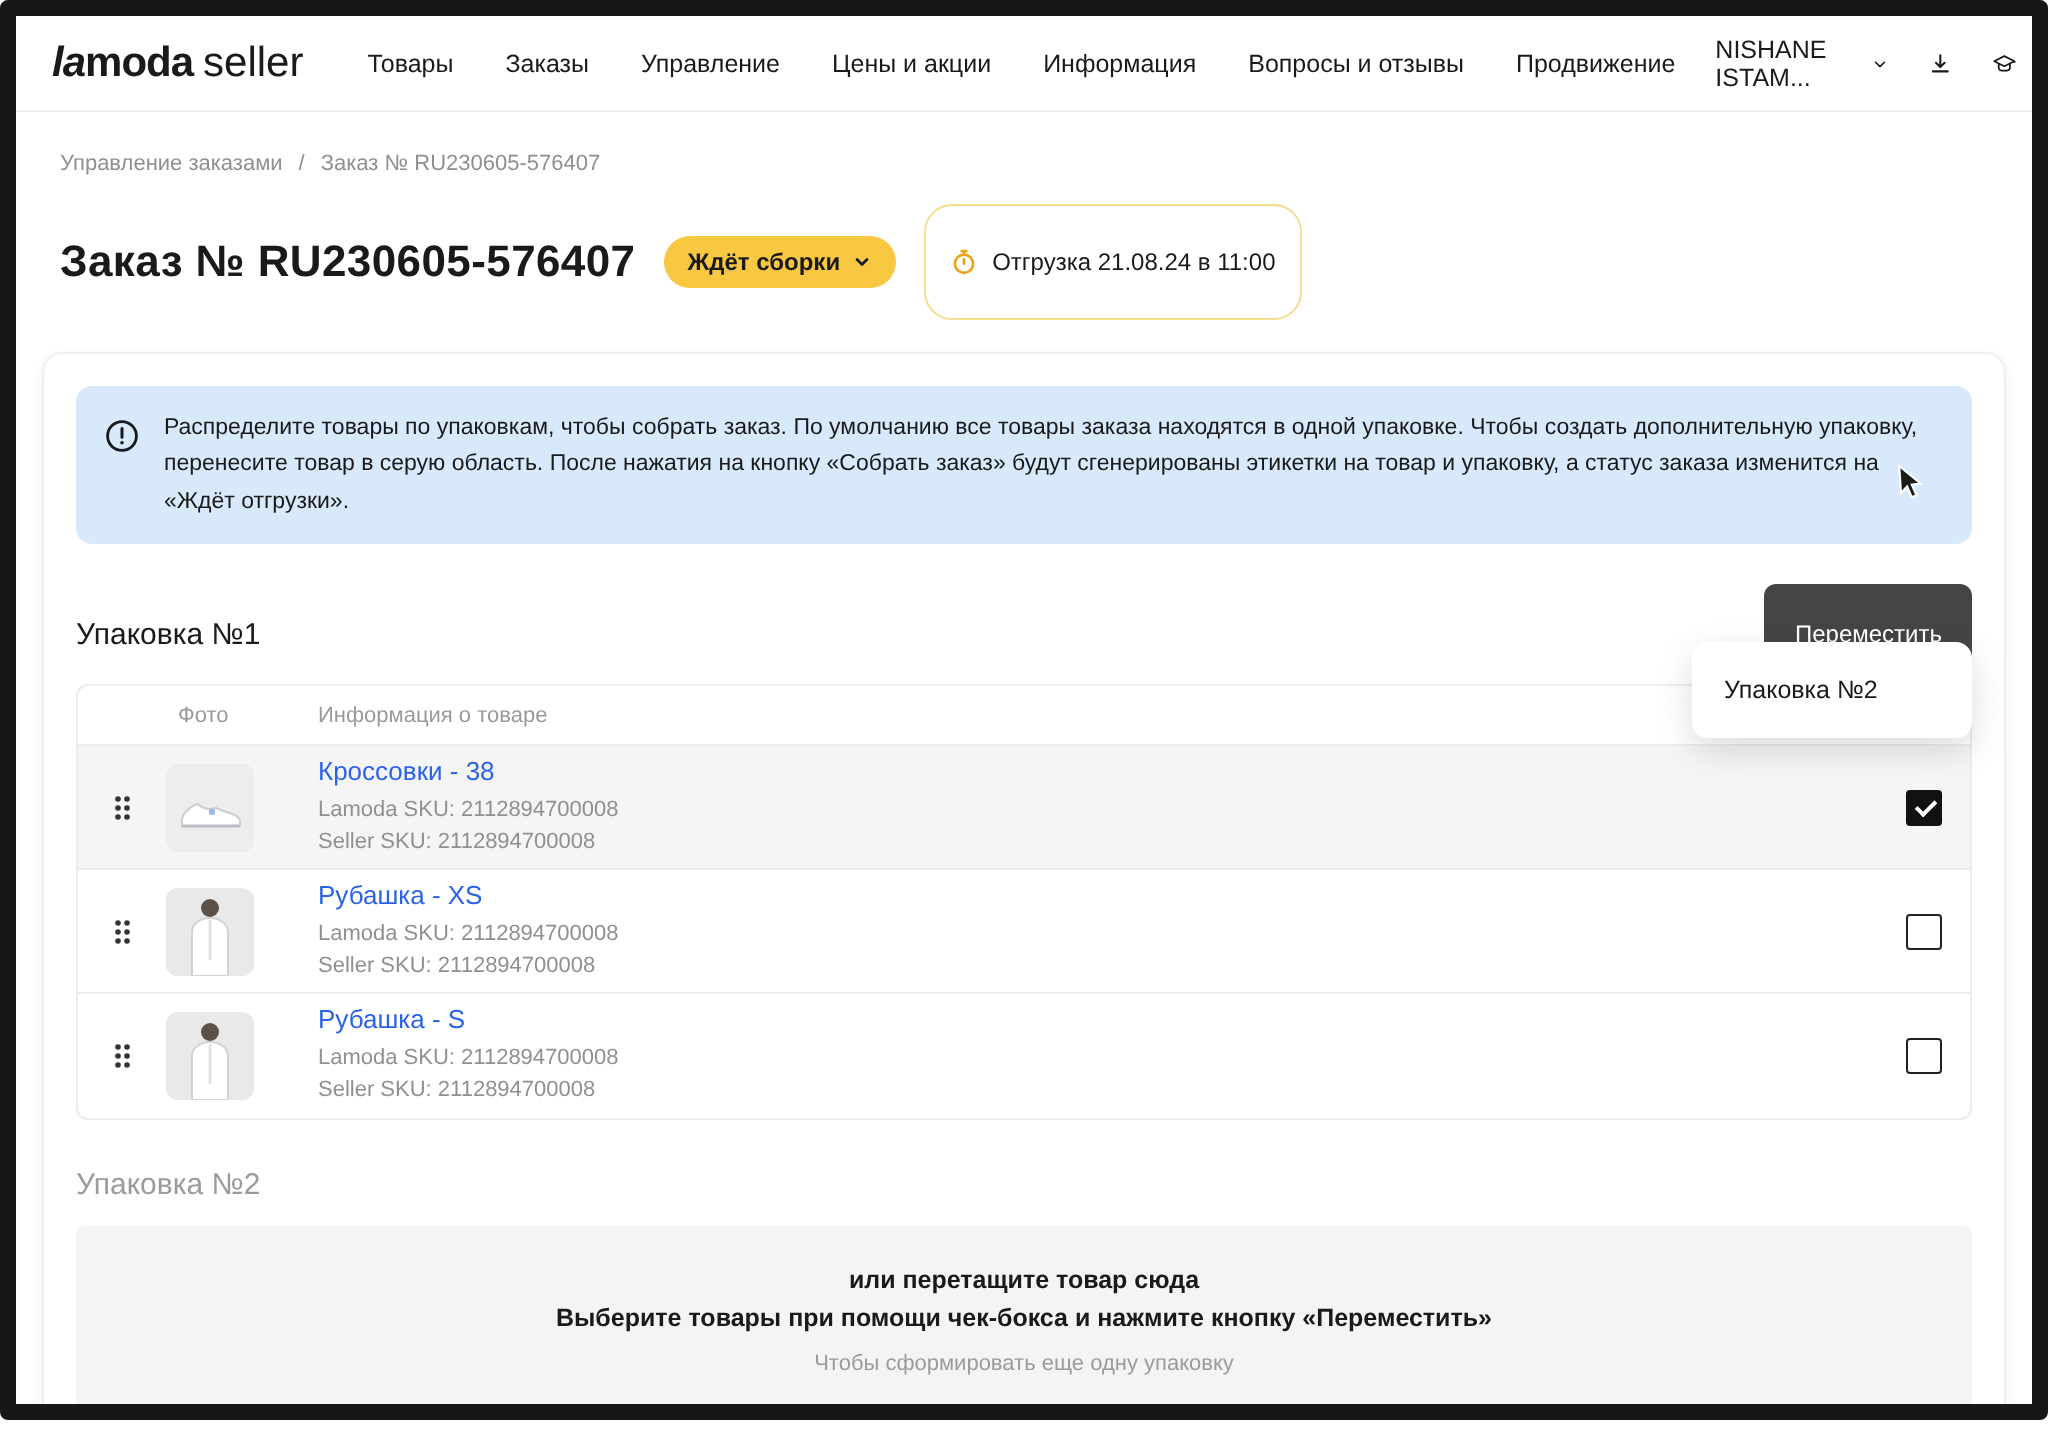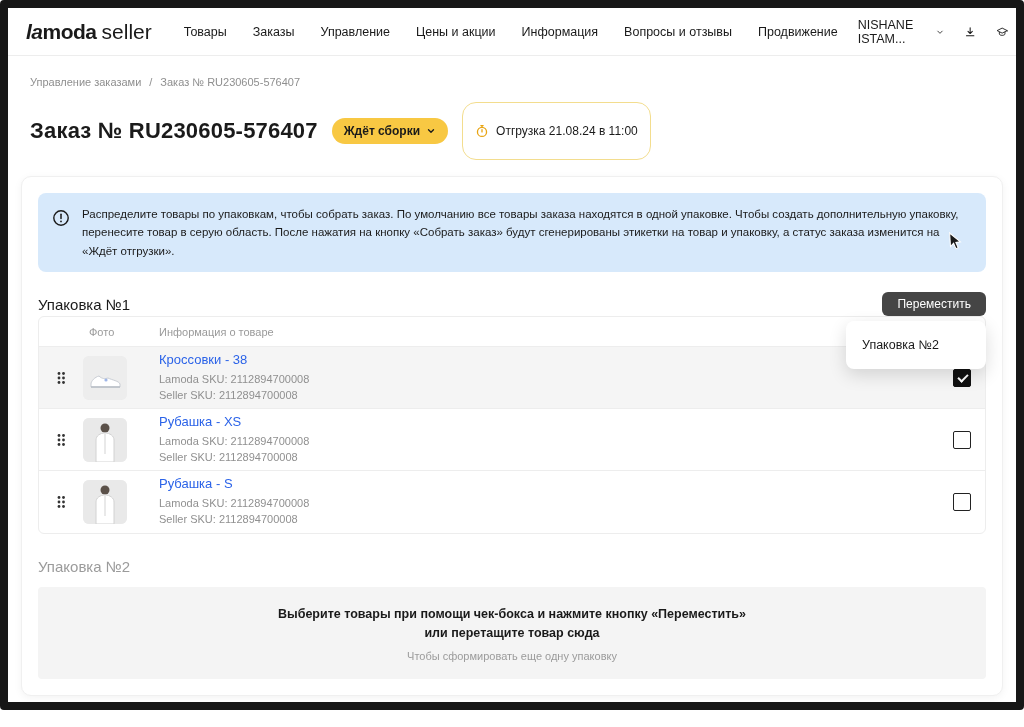--- a/index.html
+++ b/index.html
@@ -35,21 +35,21 @@
 
   .banner { display:flex; gap:12px; align-items:flex-start; background:var(--banner-blue,#D7E9FB);
             border-radius:8px; padding:12px 14px; }
   .banner-text { font-size:11.5px; line-height:1.6; }
   .banner-icon { flex:0 0 18px; margin-top:4px; }
 
   .section-head { position:relative; display:flex; justify-content:space-between; align-items:center; margin-top:20px; }
   .section-title { font-size:15px; font-weight:400; }
   .section-title.muted { color:#9b9b9b; }
   .move-btn { background:#454545; color:#fff; border:none; border-radius:6px;
-              padding:5px 15px; font-size:12px; cursor:pointer; font-family:inherit; }
+              padding:18px 15px; font-size:12px; cursor:pointer; font-family:inherit; }
   .dropdown { position:absolute; right:0; top:29px; width:140px; background:#fff; border-radius:8px;
               box-shadow:0 6px 18px rgba(0,0,0,.14); z-index:6; padding:4px 0; }
   .dropdown-item { padding:13px 16px; font-size:12.5px; cursor:pointer; }
 
   
   .table { margin-top:0; border:1px solid #ededed; border-radius:6px; overflow:visible; }
   .thead, .trow { display:grid; grid-template-columns:44px 62px 1fr 60px; align-items:center; }
   .thead { height:30px; font-size:11px; color:#9a9a9a; border-bottom:1px solid #ededed; }
   .th-photo { grid-column:2; padding-left:6px; }
   .th-info { grid-column:3; padding-left:14px; }
@@ -249,22 +249,22 @@
         </div>
         <div class="cbwrap">
             <span class="checkbox"></span>
           </div>
       </div>
     </div>
 
     <div class="section-title muted pkg2-title">Упаковка №2</div>
     <div class="dropzone">
       <div class="dz-main">
+        <div>или перетащите товар сюда</div>
         <div>Выберите товары при помощи чек-бокса и нажмите кнопку «Переместить»</div>
-        <div>или перетащите товар сюда</div>
       </div>
       <div class="dz-hint">Чтобы сформировать еще одну упаковку</div>
     </div>
 
   </div>
 
   <svg class="cursor" viewBox="0 0 20 22" width="18" height="20">
       <path d="M4 1l1 15 3.4-3.6 2.6 6 2.6-1.1-2.6-5.9 5-.6L4 1z" fill="#1a1a1a" stroke="#fff" stroke-width="1.2"></path>
     </svg>
 </div>

